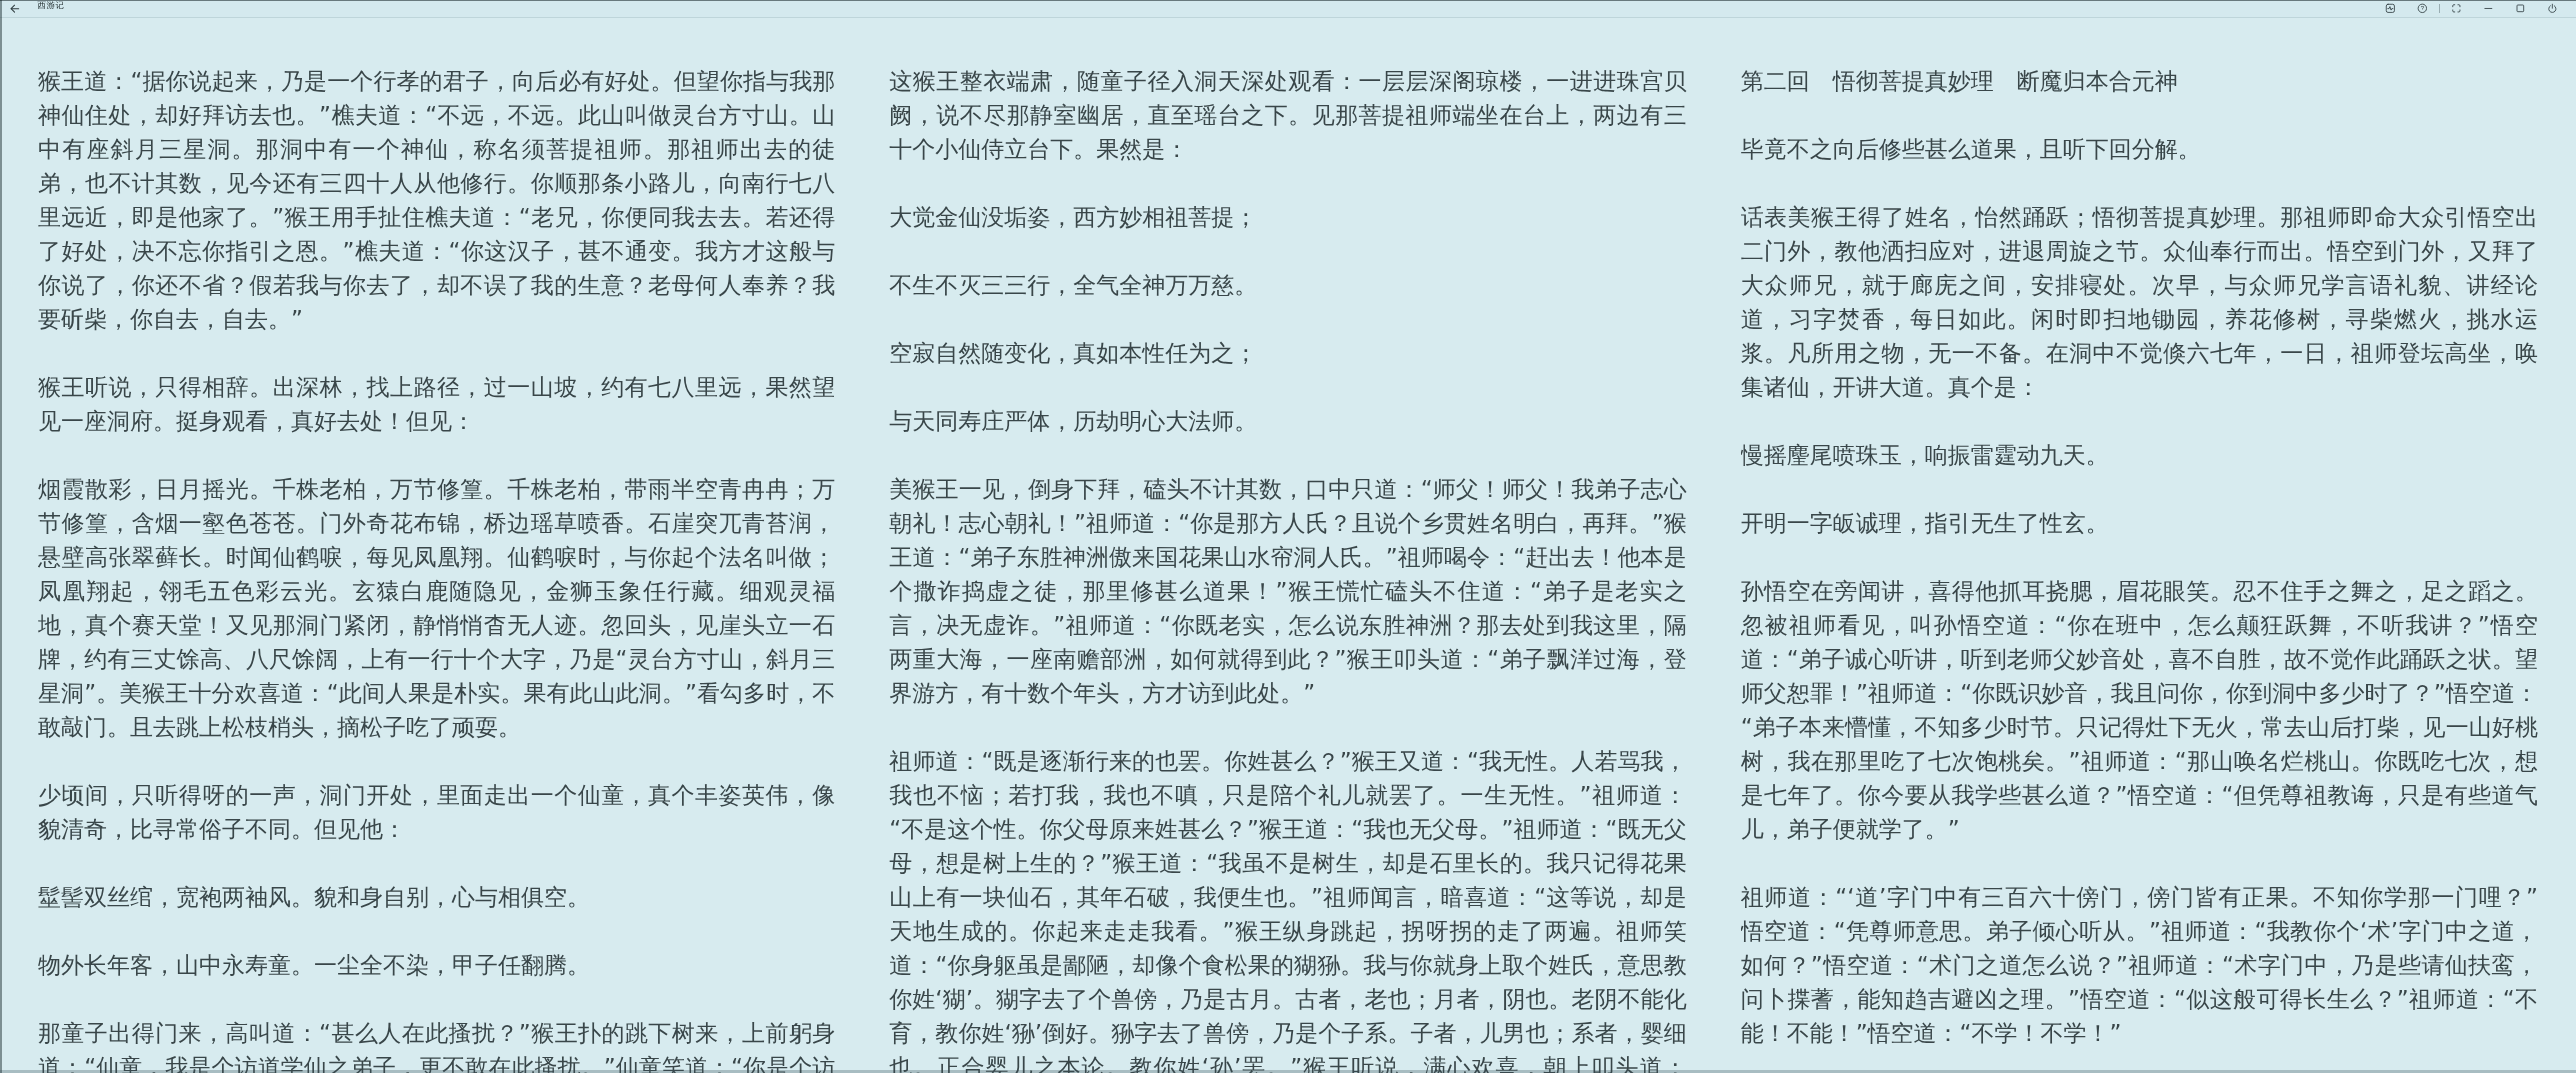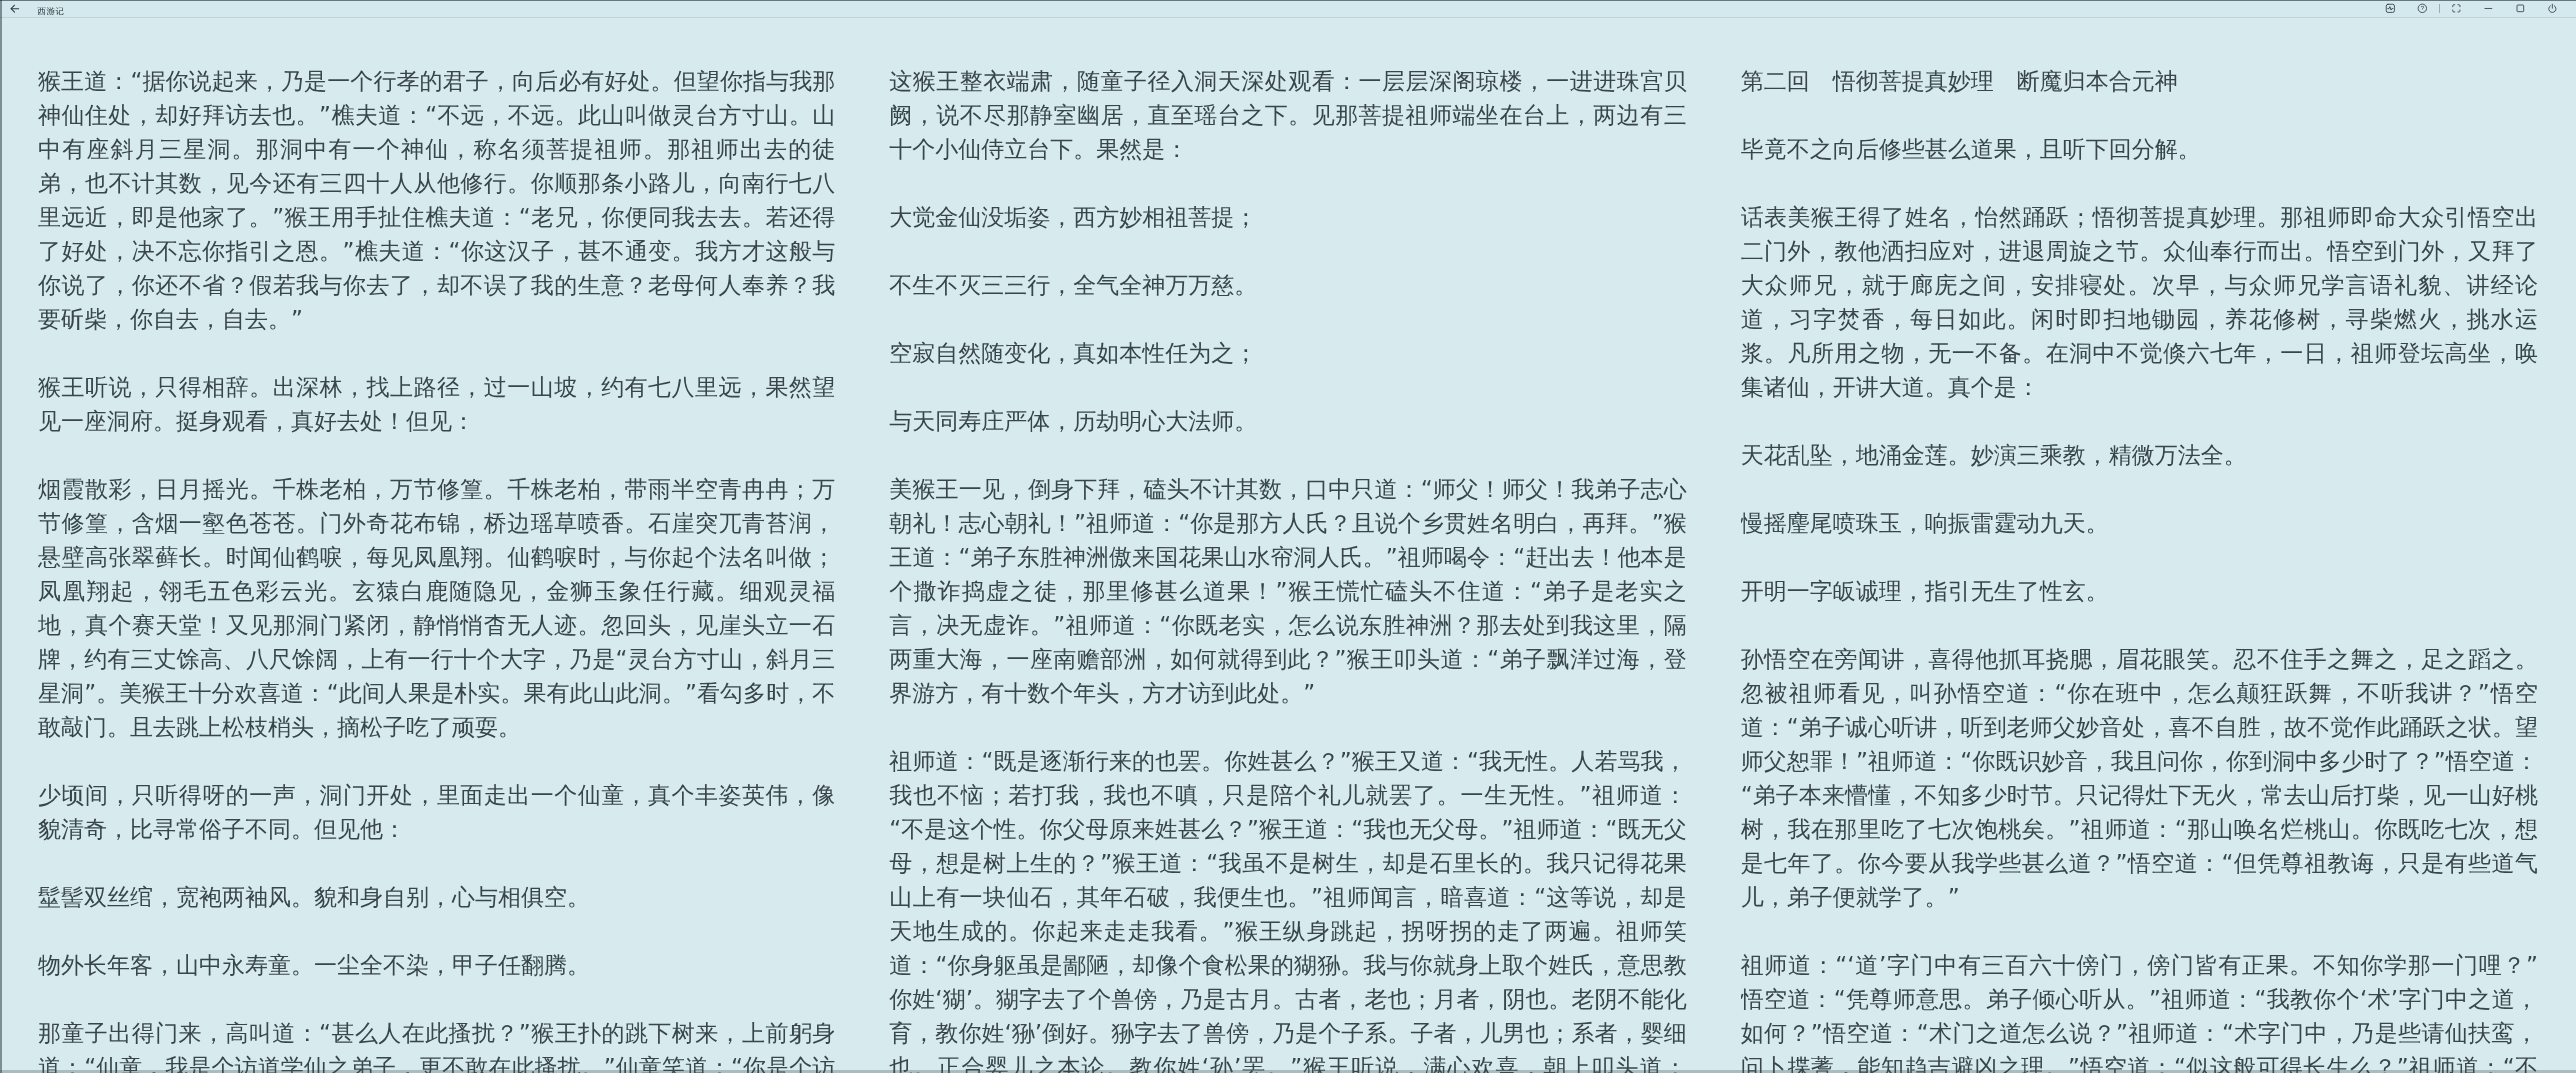--- a/index.html
+++ b/index.html
@@ -8,21 +8,21 @@
     overflow: hidden;
     background: #d7ebef;
     font-family: "DejaVu Sans", "Liberation Sans", sans-serif;
   }
   .window { position: relative; width: 2576px; height: 1073px; }
 
   
   .titlebar {
     position: absolute; top: 0; left: 0; right: 0;
     height: 18px;
-    display: flex; align-items: flex-end;
+    display: flex; align-items: flex-start;
     padding: 0 6.7px 0 8px;
     box-sizing: border-box;
     background: #d4e9ee;
     border-bottom: 0.7px solid rgba(60, 90, 96, 0.14);
   }
   .tb-btn {
     background: transparent; border: none; padding: 0; margin: 0;
     display: flex; align-items: center; justify-content: center;
     width: 32px; height: 17.4px; cursor: pointer;
   }
@@ -134,21 +134,20 @@
         <p>不生不灭三三行，全气全神万万慈。</p>
         <p>空寂自然随变化，真如本性任为之；</p>
         <p>与天同寿庄严体，历劫明心大法师。</p>
         <p>美猴王一见，倒身下拜，磕头不计其数，口中只道：“师父！师父！我弟子志心朝礼！志心朝礼！”祖师道：“你是那方人氏？且说个乡贯姓名明白，再拜。”猴王道：“弟子东胜神洲傲来国花果山水帘洞人氏。”祖师喝令：“赶出去！他本是个撒诈捣虚之徒，那里修甚么道果！”猴王慌忙磕头不住道：“弟子是老实之言，决无虚诈。”祖师道：“你既老实，怎么说东胜神洲？那去处到我这里，隔两重大海，一座南赡部洲，如何就得到此？”猴王叩头道：“弟子飘洋过海，登界游方，有十数个年头，方才访到此处。”</p>
         <p>祖师道：“既是逐渐行来的也罢。你姓甚么？”猴王又道：“我无性。人若骂我，我也不恼；若打我，我也不嗔，只是陪个礼儿就罢了。一生无性。”祖师道：“不是这个性。你父母原来姓甚么？”猴王道：“我也无父母。”祖师道：“既无父母，想是树上生的？”猴王道：“我虽不是树生，却是石里长的。我只记得花果山上有一块仙石，其年石破，我便生也。”祖师闻言，暗喜道：“这等说，却是天地生成的。你起来走走我看。”猴王纵身跳起，拐呀拐的走了两遍。祖师笑道：“你身躯虽是鄙陋，却像个食松果的猢狲。我与你就身上取个姓氏，意思教你姓‘猢’。猢字去了个兽傍，乃是古月。古者，老也；月者，阴也。老阴不能化育，教你姓‘狲’倒好。狲字去了兽傍，乃是个子系。子者，儿男也；系者，婴细也。正合婴儿之本论。教你姓‘孙’罢。”猴王听说，满心欢喜，朝上叩头道：“好！好！好！今日方知姓也。万望师父慈悲！既然有姓，再乞赐个名字，却好呼唤。”祖师道：“我门中有十二个字，分派起名到你乃第十辈之小徒矣。”猴王道：“那十二个字？”祖师道：“乃广、大、智、慧、真、如、性、海、颖、悟、圆、觉十二字。排到你，正当‘悟’字。与你起个法名叫做‘孙悟空’好么？”猴王笑道：“好！好！好！自今就叫做孙悟空也！”正是：鸿蒙初辟原无姓，打破顽空须悟空。</p>
       </div>
     <div class="col">
         <p>第二回　悟彻菩提真妙理　断魔归本合元神</p>
         <p>毕竟不之向后修些甚么道果，且听下回分解。</p>
         <p>话表美猴王得了姓名，怡然踊跃；悟彻菩提真妙理。那祖师即命大众引悟空出二门外，教他洒扫应对，进退周旋之节。众仙奉行而出。悟空到门外，又拜了大众师兄，就于廊庑之间，安排寝处。次早，与众师兄学言语礼貌、讲经论道，习字焚香，每日如此。闲时即扫地锄园，养花修树，寻柴燃火，挑水运浆。凡所用之物，无一不备。在洞中不觉倏六七年，一日，祖师登坛高坐，唤集诸仙，开讲大道。真个是：</p>
-        <p>天花乱坠，地涌金莲。妙演三乘教，精微万法全。</p>
         <p>慢摇麈尾喷珠玉，响振雷霆动九天。</p>
         <p>开明一字皈诚理，指引无生了性玄。</p>
         <p>孙悟空在旁闻讲，喜得他抓耳挠腮，眉花眼笑。忍不住手之舞之，足之蹈之。忽被祖师看见，叫孙悟空道：“你在班中，怎么颠狂跃舞，不听我讲？”悟空道：“弟子诚心听讲，听到老师父妙音处，喜不自胜，故不觉作此踊跃之状。望师父恕罪！”祖师道：“你既识妙音，我且问你，你到洞中多少时了？”悟空道：“弟子本来懵懂，不知多少时节。只记得灶下无火，常去山后打柴，见一山好桃树，我在那里吃了七次饱桃矣。”祖师道：“那山唤名烂桃山。你既吃七次，想是七年了。你今要从我学些甚么道？”悟空道：“但凭尊祖教诲，只是有些道气儿，弟子便就学了。”</p>
         <p>祖师道：“‘道’字门中有三百六十傍门，傍门皆有正果。不知你学那一门哩？”悟空道：“凭尊师意思。弟子倾心听从。”祖师道：“我教你个‘术’字门中之道，如何？”悟空道：“术门之道怎么说？”祖师道：“术字门中，乃是些请仙扶鸾，问卜揲蓍，能知趋吉避凶之理。”悟空道：“似这般可得长生么？”祖师道：“不能！不能！”悟空道：“不学！不学！”</p>
       </div>
   </div>
 
   <div class="edge-top"></div>
   <div class="edge-left"></div>
   <div class="edge-bottom"></div>

